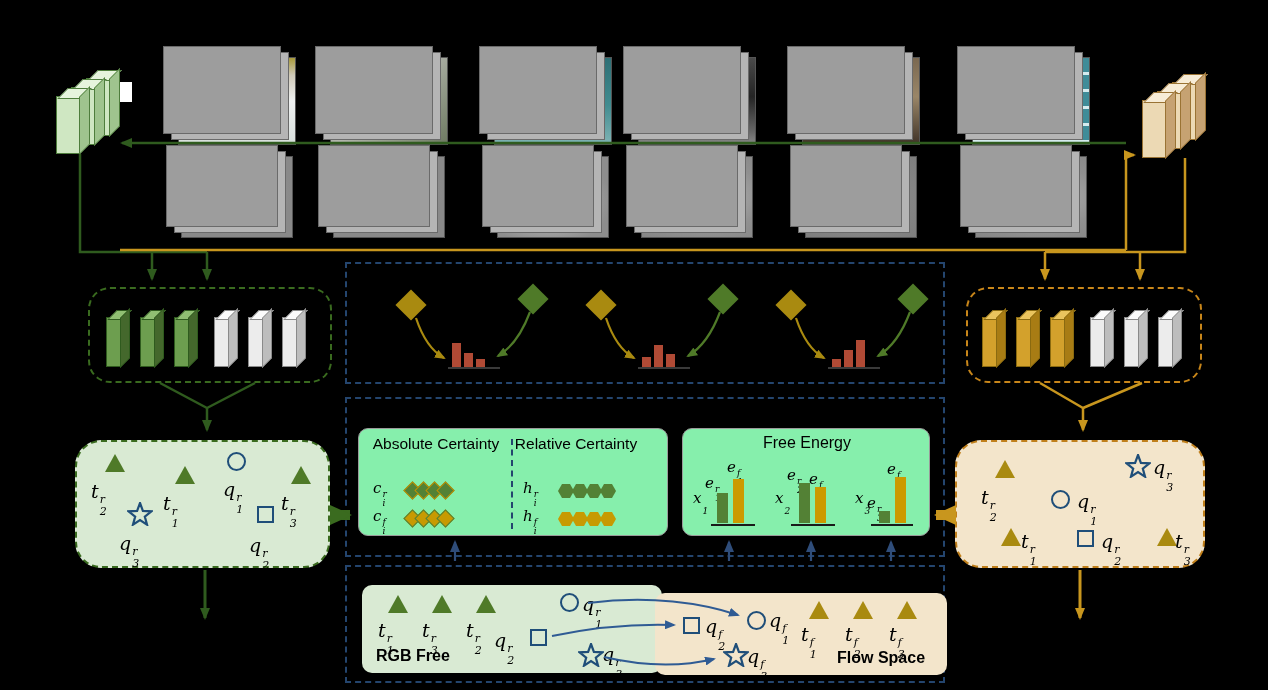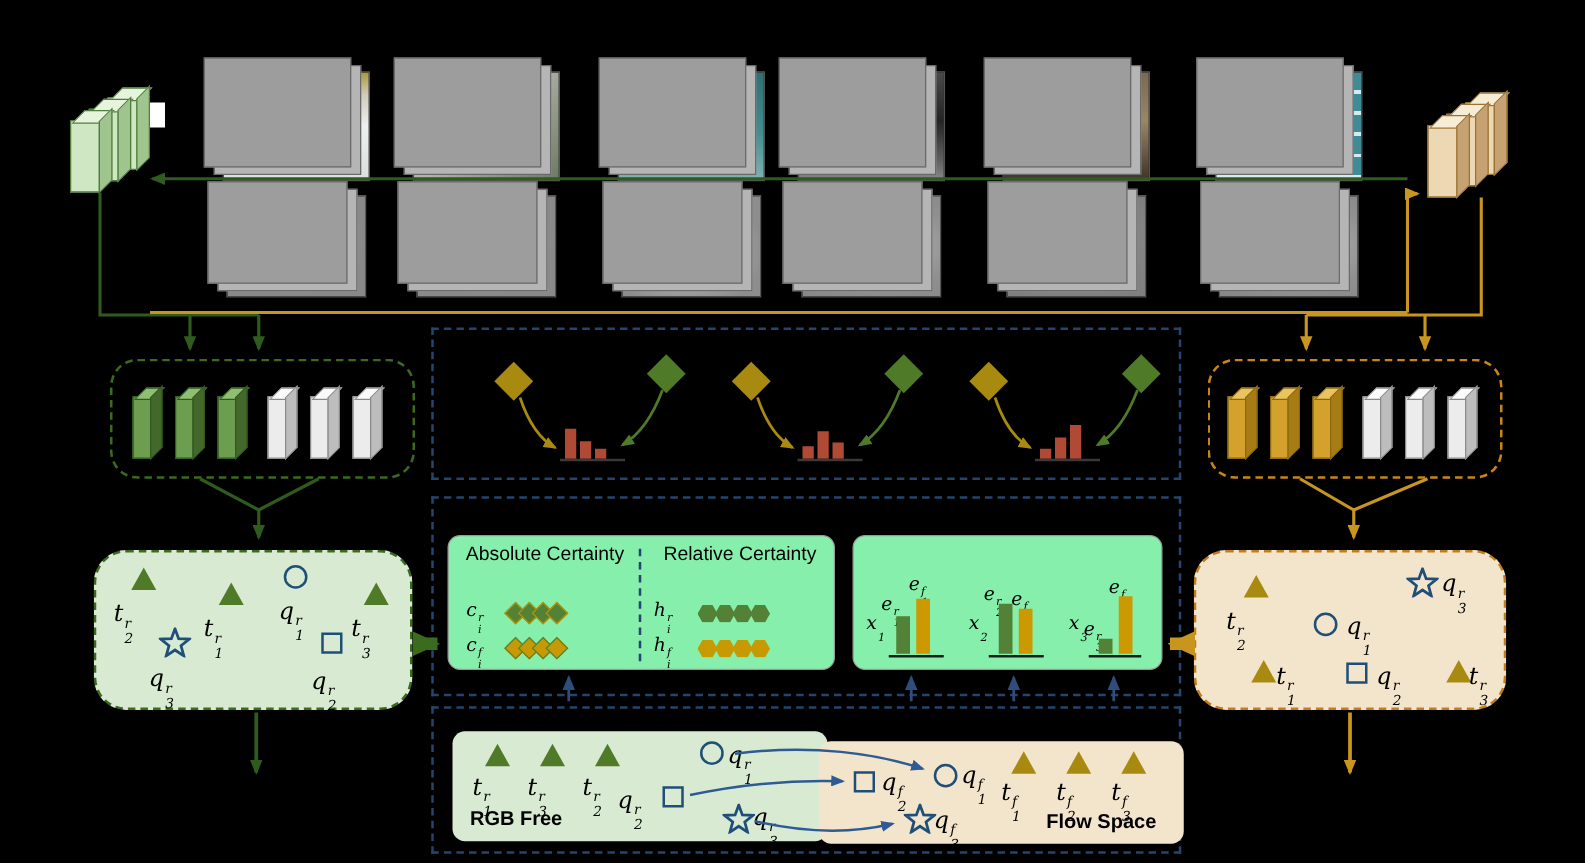--- a/index.html
+++ b/index.html
@@ -147,21 +147,21 @@
     <span style="height: 17px;"></span>
     <span style="height: 27px;"></span>
   </div>
   <div class="baseline" style="left:828px;top:367px;width:52px"></div>
   <div class="dbig green" style="left:902px;top:288px"></div>
 
   <div class="dashedNavy" style="left:345px;top:397px;width:600px;height:160px"></div>
 
   <div class="panelWhite" style="left:358px;top:428px;width:310px;height:108px">
     <div class="title c" style="left:2px;top:6px;width:150px">Absolute Certainty</div>
-    <div class="title c" style="left:158px;top:6px;width:150px">Relative Certainty</div>
+    <div class="title c" style="left:142px;top:6px;width:150px">Relative Certainty</div>
     <div style="position:absolute;left:152px;top:10px;height:90px;border-left:2px dashed #24456e"></div>
     <div class="ml sm" style="left:14px;top:52px"><span>c</span><span class="ss">
           <span>r</span>
           <span>i</span>
         </span></div>
     <div class="dchain green" style="left:48px;top:55px">
         <span></span>
         <span></span>
         <span></span>
         <span></span>
@@ -192,20 +192,21 @@
         </span></div>
     <div class="hchain olive" style="left:200px;top:83px">
         <span></span>
         <span></span>
         <span></span>
         <span></span>
       </div>
   </div>
 
   <div class="panelWhite" style="left:682px;top:428px;width:248px;height:108px">
+    <div class="title c" style="left:0;top:5px;width:248px;font-size:16px">Free Energy</div>
     <div class="ml sm" style="left:10px;top:62px"><span>x</span><span class="ss">
           <span></span>
           <span>1</span>
         </span></div>
     <div class="ml sm" style="left:22px;top:47px"><span>e</span><span class="ss">
           <span>r</span>
           <span>1</span>
         </span></div>
     <div class="fbar g" style="left: 34px; height: 30px;"></div>
     <div class="ml sm" style="left:44px;top:31px"><span>e</span><span class="ss">

